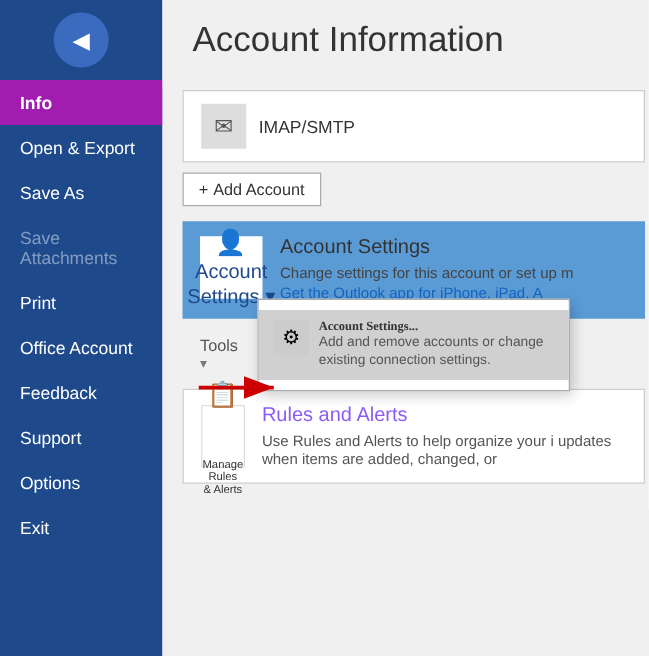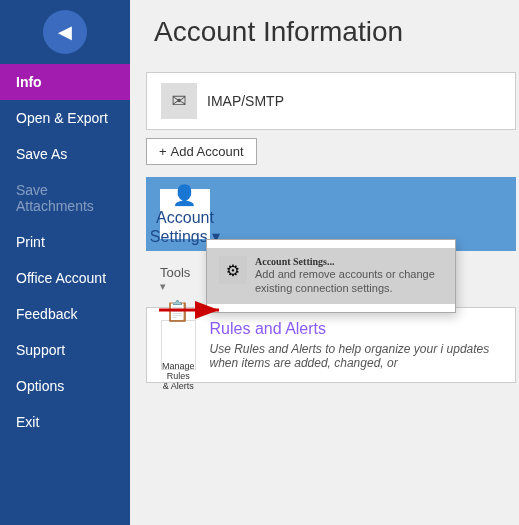--- a/index.html
+++ b/index.html
@@ -200,21 +200,21 @@
       display: flex;
       flex-direction: column;
       align-items: center;
       justify-content: center;
       font-size: 11px;
       color: #333;
       text-align: center;
     }
 
     .rules-title { font-size: 16px; color: #8b5cf6; margin-bottom: 4px; }
-    .rules-desc { font-size: 12px; color: #555; font-style: italic; }
+    .rules-desc { font-size: 12px; color: #555; }
   </style>
 </head>
 <body>
 
 <div class="sidebar">
   <div class="back-btn">
     <span>◀</span>
   </div>
 
   <div class="sidebar-item active">
@@ -268,20 +268,25 @@
       <span> Add Account</span>
     </button>
 
     
     <div style="position:relative; width:370px; margin-bottom: 8px;">
       <div class="account-settings-section">
         <div class="section-icon">
           <div class="section-icon-img">👤</div>
           <div style="font-size:16px; white-space:pre;">Account
 Settings ▾</div>
+        </div>
+        <div class="section-text">
+          <div class="section-title">Account Settings</div>
+          <div class="section-desc">Change settings for this account or set up m</div>
+          <a class="section-link">Get the Outlook app for iPhone, iPad, A</a>
         </div>
       </div>
 
       <div class="dropdown-popup">
         <div class="dropdown-item">
           <div class="dropdown-item-icon">
             <span>⚙</span>
           </div>
           <div class="dropdown-item-text">
             <div class="dropdown-item-title">Account Settings...</div>

